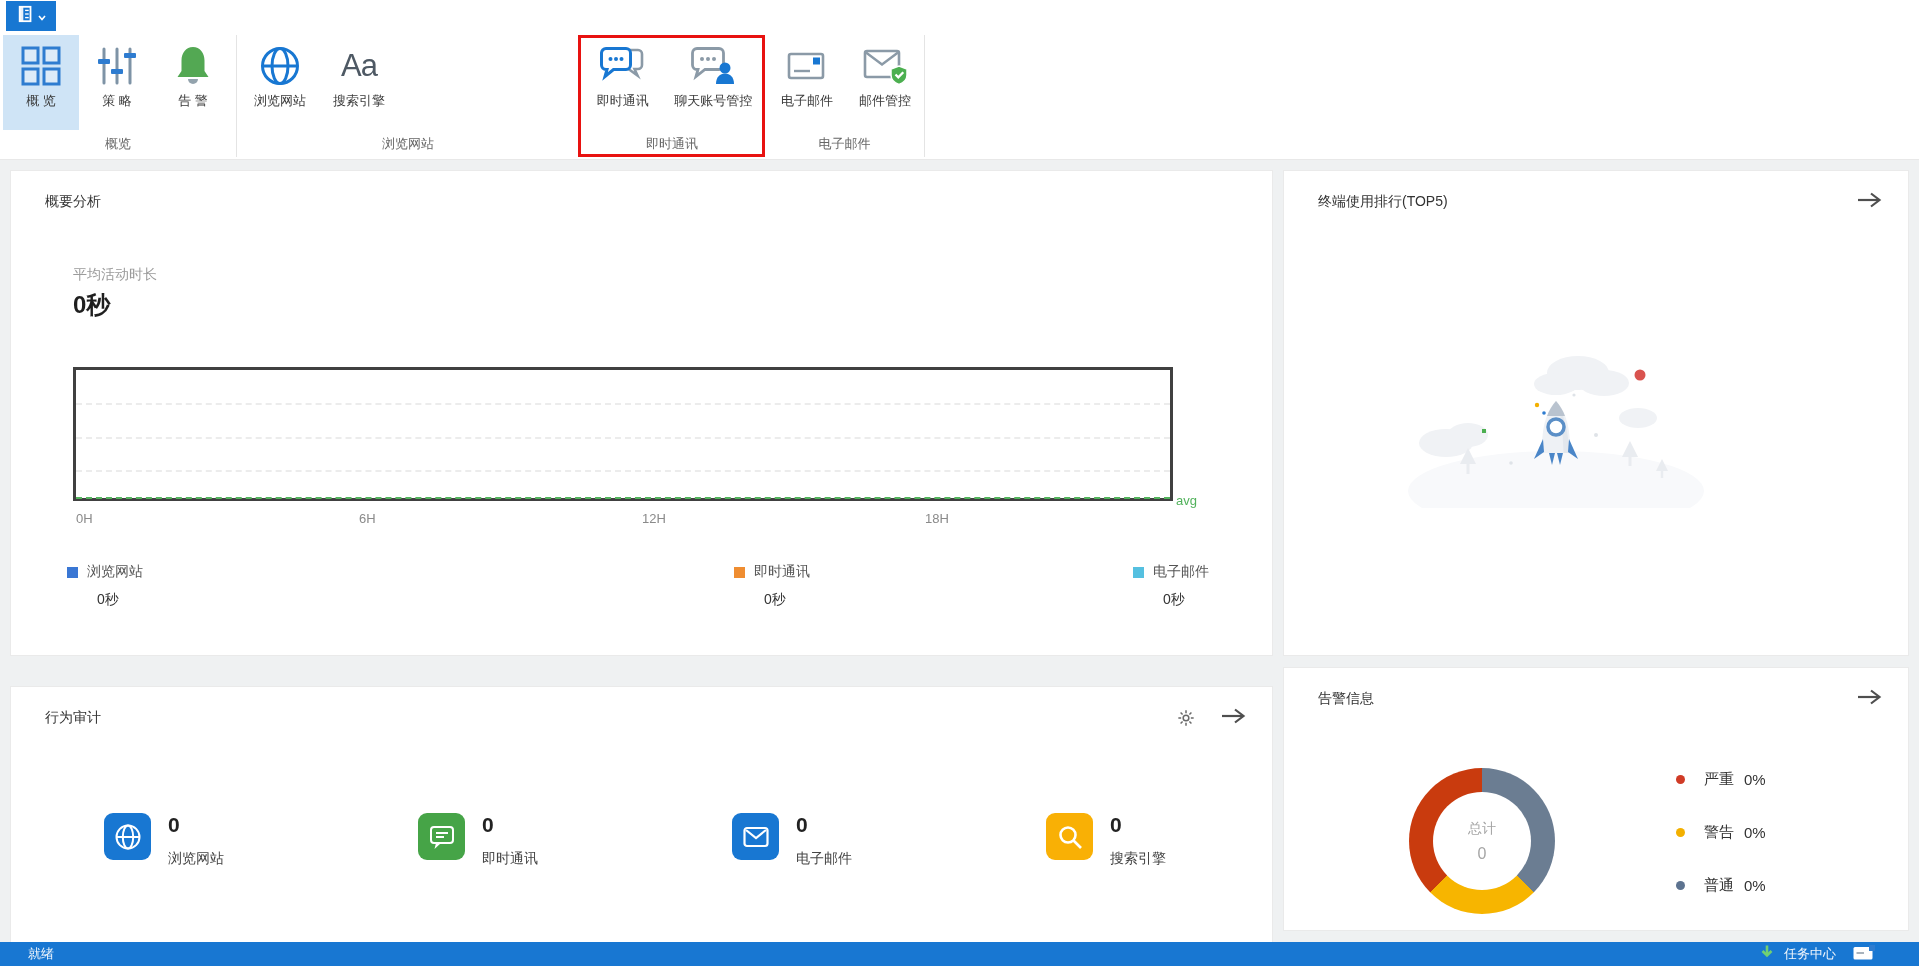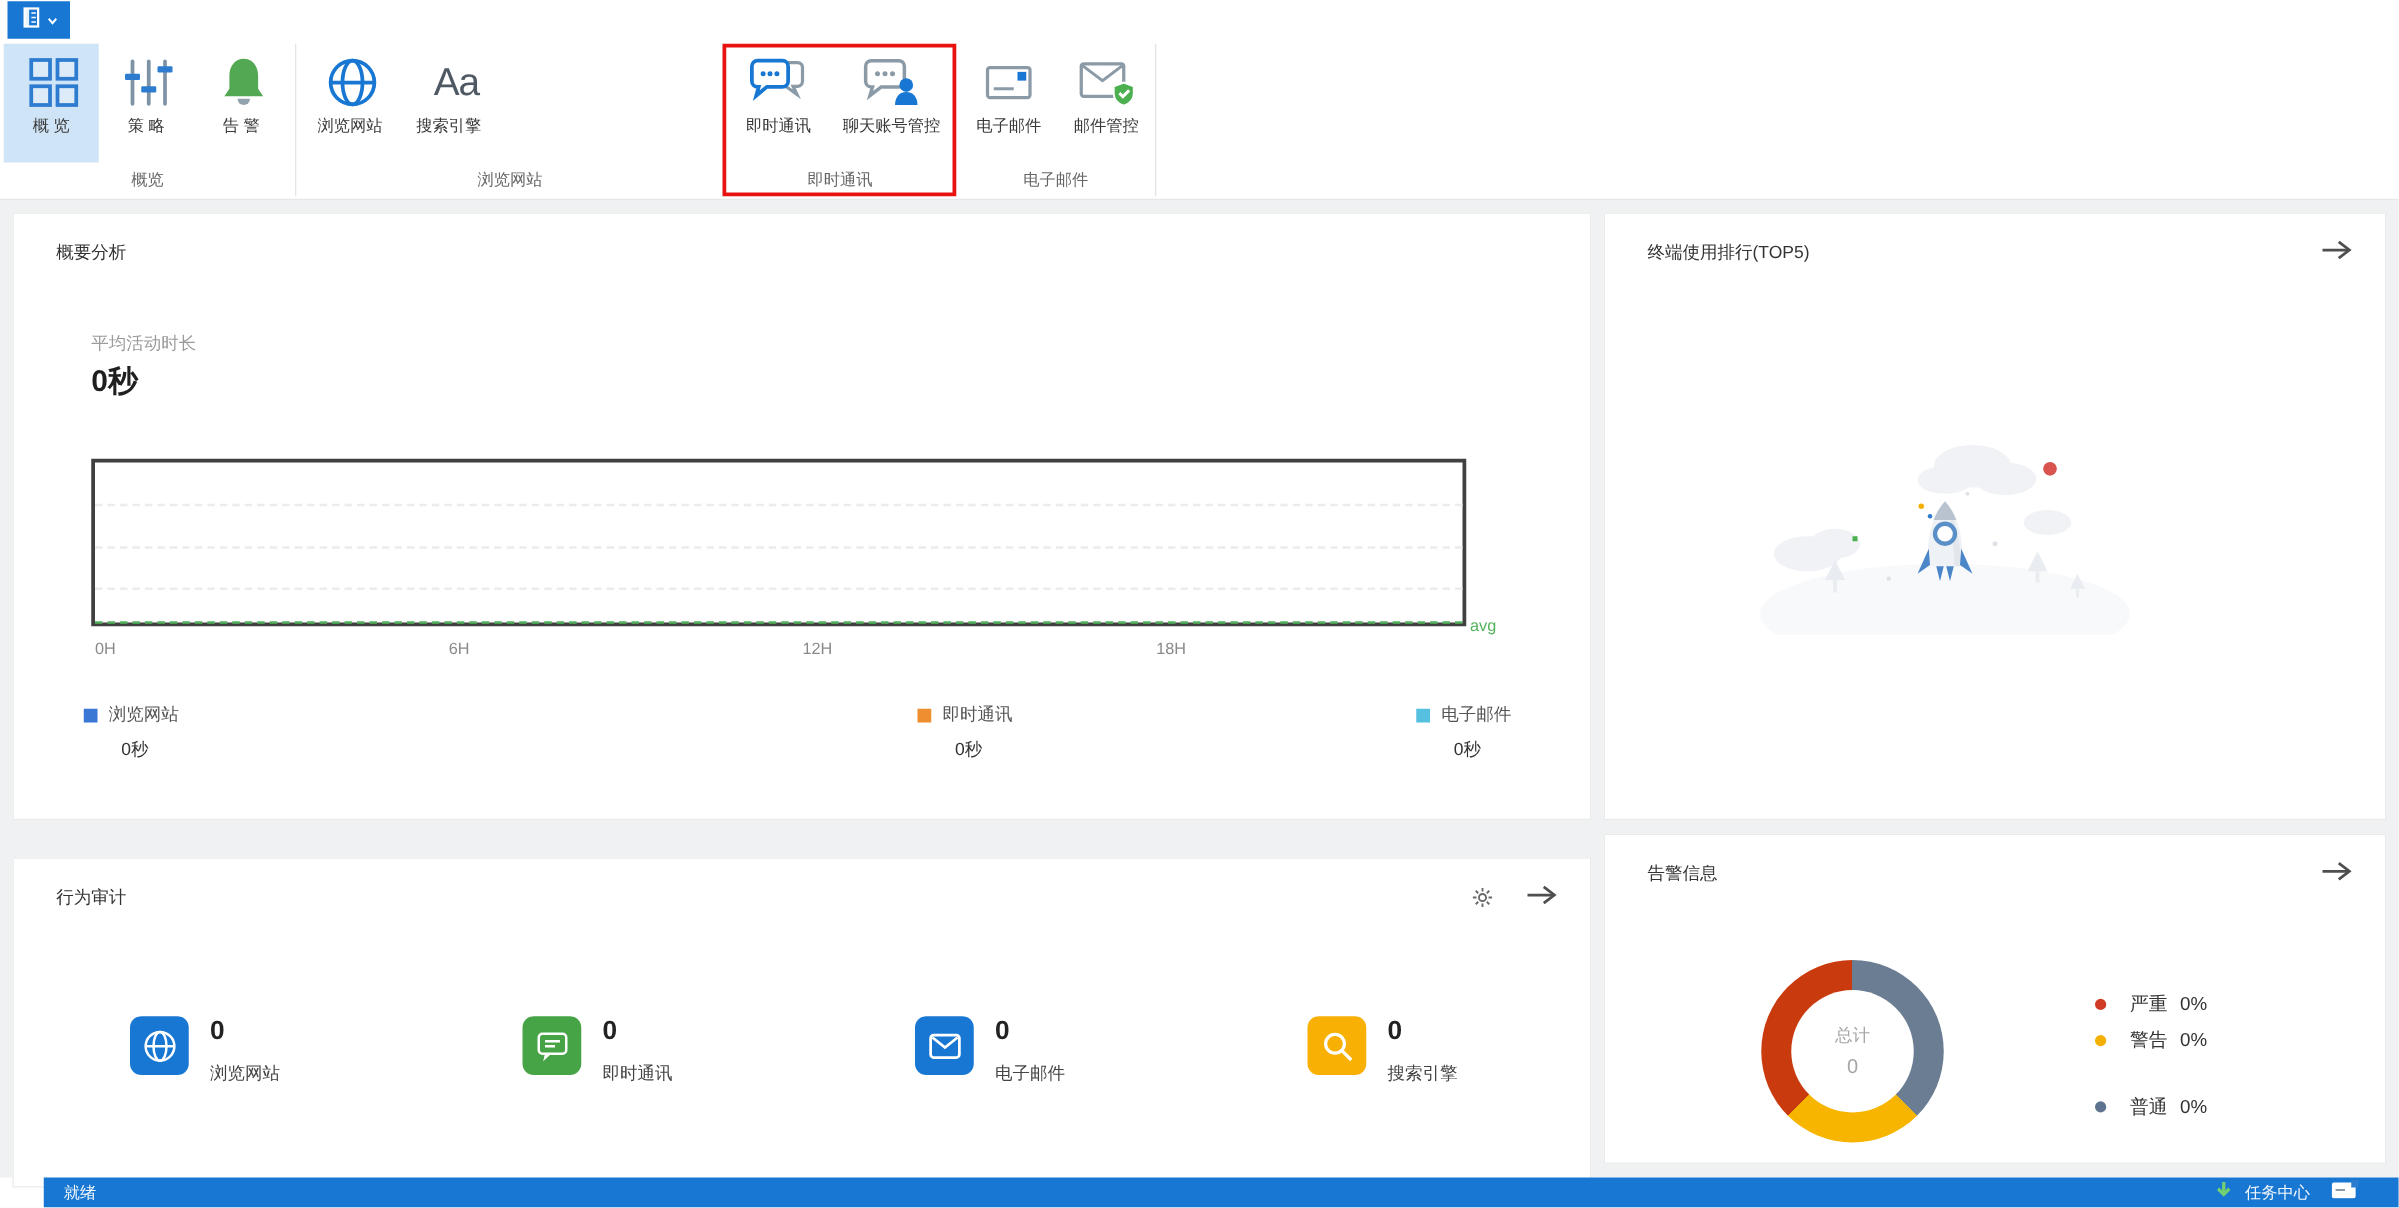--- a/index.html
+++ b/index.html
@@ -14,21 +14,21 @@
   .menu-item { padding:0 19px; display:flex; align-items:center; font-size:15px; color:#2d2d2d;
                position:relative; cursor:pointer; white-space:nowrap; }
   .menu-underline { position:absolute; left:13px; right:13px; bottom:0; height:3px; background:#1877d2; }
 
   
   .ribbon { position:absolute; top:33px; left:0; right:0; height:127px; background:#fff; border-bottom:1px solid #e8e8e8; }
   .rgroup { position:absolute; top:2px; height:122px; border-right:1px solid #e4e4e4; }
   .rgroup-items { display:flex; padding-left:3px; }
   .ritem { display:flex; flex-direction:column; align-items:center; padding-top:7px; height:95px; cursor:pointer; }
   .ritem.selected { background:#cfe4f6; }
-  .ricon { width:48px; height:48px; display:flex; align-items:center; justify-content:flex-end; }
+  .ricon { width:48px; height:48px; display:flex; align-items:center; justify-content:center; }
   .rlabel { margin-top:2px; font-size:13px; color:#3a3a3a; white-space:nowrap; }
   .rgroup-label { position:absolute; bottom:4px; left:0; right:0; text-align:center; font-size:13px; color:#666; }
   .aa-glyph { font-size:31px; color:#4e5964; letter-spacing:-1px; }
   .red-box { position:absolute; left:578px; top:2px; width:187px; height:122px; border:3px solid #e81210; pointer-events:none; }
 
   
   .content { position:absolute; top:160px; left:0; right:0; bottom:24px; background:#eff1f2; }
   .card { position:absolute; background:#fff; border:1px solid #eaeaea; }
   .card-summary { left:10px; top:10px;  width:1263px; height:486px; }
   .card-top5    { left:1283px; top:10px; width:626px; height:486px; }
@@ -67,21 +67,21 @@
                   align-items:center; justify-content:center; }
   .donut-center .t { font-size:14px; color:#a5a5a5; }
   .donut-center .v { font-size:16px; color:#a5a5a5; margin-top:7px; }
   .al-row { position:absolute; left:392px; display:flex; align-items:center; }
   .al-dot { width:9px; height:9px; border-radius:50%; margin-right:19px; }
   .al-name { font-size:15px; color:#333; }
   .al-pct { font-size:15px; color:#333; margin-left:10px; }
 
   
   .statusbar { position:absolute; bottom:0; left:0; right:0; height:24px; background:#1877d2;
-               display:flex; align-items:center; padding:0 16px;margin-left:35px; }
+               display:flex; align-items:center; padding:0 28px; }
   .status-left { color:#f2f7fc; font-size:13px; }
   .status-right { margin-left:auto; display:flex; align-items:center; gap:9px; padding-right:16px;text-align:right; }
   .status-right .txt { color:#f2f7fc; font-size:13px; }
 </style>
 </head>
 <body>
 
 <div class="screen">
 
   <div class="menubar">
@@ -408,21 +408,21 @@
             <path d="M2 9 h21"></path>
             <path d="M15 2.5 L23.5 9 L15 15.5"></path>
           </svg>
       </div>
       <div class="donut">
         <div class="donut-center">
           <div class="t">总计</div>
           <div class="v">0</div>
         </div>
       </div>
-      <div class="al-row" style="top:102px;margin-top:24px;">
+      <div class="al-row" style="top:102px;">
         <span class="al-dot" style="background:#d03b26;"></span>
         <span class="al-name">严重</span>
         <span class="al-pct">0%</span>
       </div>
       <div class="al-row" style="top:155px;">
         <span class="al-dot" style="background:#f3b000;"></span>
         <span class="al-name">警告</span>
         <span class="al-pct">0%</span>
       </div>
       <div class="al-row" style="top:208px;">

